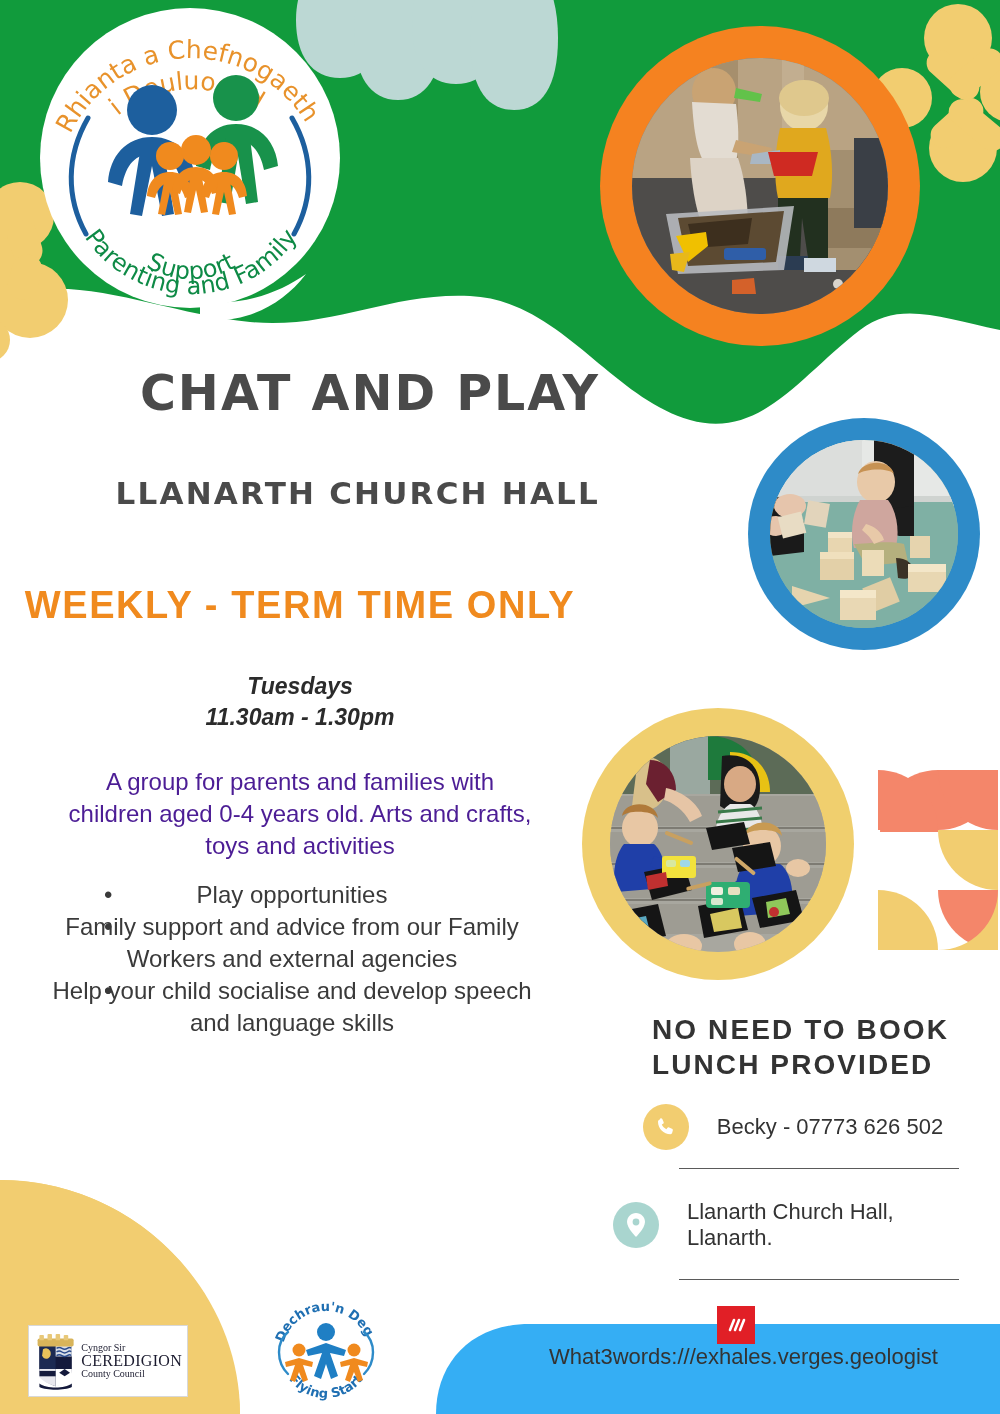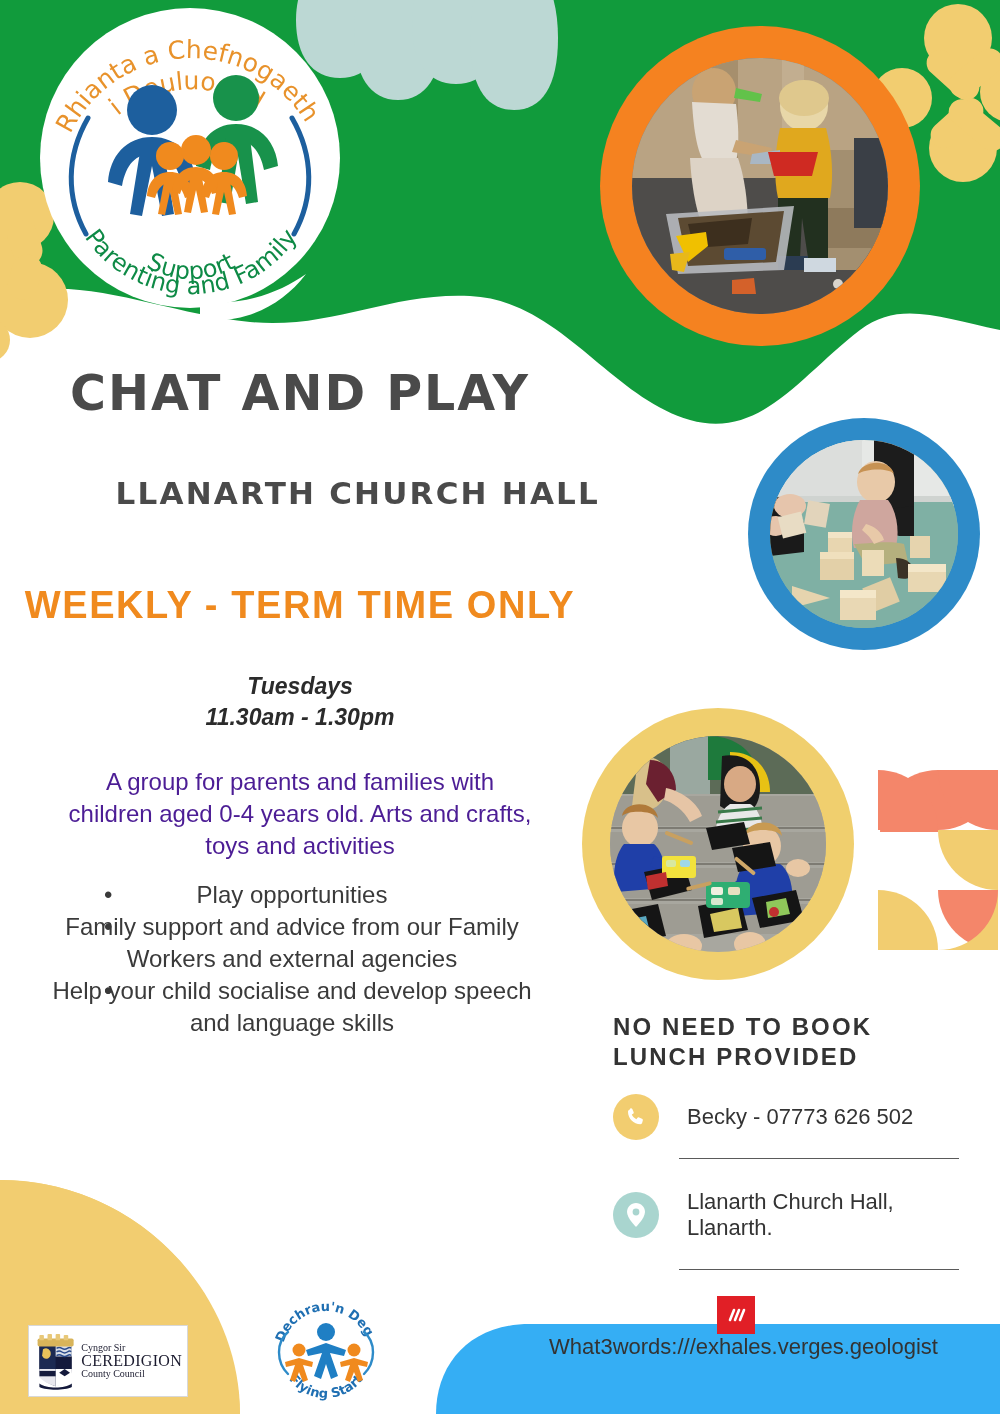--- a/index.html
+++ b/index.html
@@ -11,39 +11,39 @@
   .layer{position:absolute;}
   #bg-svg{position:absolute;left:0;top:0;width:1000px;height:1414px;}
 
   
   .photo-ring{position:absolute;border-radius:50%;overflow:hidden;}
   .photo-ring .inner{position:absolute;border-radius:50%;overflow:hidden;}
   .ph-svg{display:block;width:100%;height:100%;}
 
   
   #left-col{position:absolute;left:0;top:368px;width:600px;}
-  .h-title{font-size:49px;font-weight:700;color:#4a4a4a;letter-spacing:2px;text-align:center;
+  .h-title{font-size:49px;font-weight:700;color:#4a4a4a;letter-spacing:2px;text-align:right;
            font-family:"DejaVu Sans",sans-serif;line-height:1.05;}
   .h-sub{font-size:31px;font-weight:700;color:#4a4a4a;letter-spacing:2.2px;text-align:right;
          font-family:"DejaVu Sans",sans-serif;margin-top:56px;}
   .h-weekly{font-size:38px;font-weight:700;color:#f08a1e;letter-spacing:1.6px;text-align:center;
             margin-top:73px;font-family:"Liberation Sans",sans-serif;}
   .when{margin-top:44px;text-align:center;font-size:23px;font-weight:700;font-style:italic;color:#2b2b2b;line-height:1.32;}
   .intro{margin-top:34px;text-align:center;font-size:24px;color:#4c1d95;line-height:1.32;
          width:470px;margin-left:auto;margin-right:auto;}
   .benefits-h{margin-top:46px;text-align:center;font-size:25px;font-weight:700;font-style:italic;color:#f2a31e;}
   ul.benefits{list-style:none;margin:18px 0 0 0;padding:0;width:480px;margin-left:52px;}
   ul.benefits li{position:relative;text-align:center;font-size:24px;color:#3a3a3a;line-height:1.33;padding:0 0 0 0;}
   ul.benefits li .bullet{position:absolute;left:52px;top:0;font-size:24px;line-height:1.33;color:#3a3a3a;}
 
   
   #contact{position:absolute;left:613px;top:1012px;width:360px;}
-  .book{font-size:24px;font-weight:700;letter-spacing:2.1px;color:#333333;line-height:1.25;
-        font-family:"Liberation Sans",sans-serif;}
-  .crow{position:relative;display:flex;align-items:center;margin-top:22px;}
+  .book{font-size:28px;font-weight:700;letter-spacing:2.1px;color:#333333;line-height:1.25;
+        font-family:"Liberation Sans",sans-serif;margin-left:39px;}
+  .crow{position:relative;display:flex;align-items:center;margin-top:22px;justify-content:center;}
   .cicon{width:46px;height:46px;border-radius:50%;flex:0 0 46px;display:flex;align-items:center;justify-content:center;}
   .ctext{font-size:22px;color:#333333;margin-left:28px;}
   .cline{width:280px;height:1px;background:#5a5a5a;margin:18px 0 0 66px;}
   #w3w-row{display:flex;align-items:center;margin-top:26px;margin-left:-115px;flex-direction:column;}
   #w3w-sq{width:38px;height:38px;background:#e11f26;flex:0 0 38px;display:flex;align-items:center;justify-content:center;}
   #w3w-text{font-size:22px;color:#333333;margin-left:16px;white-space:nowrap;}
 
   
   #ccc-logo{position:absolute;left:28px;top:1325px;width:160px;height:72px;background:#ffffff;
             border:1px solid #d8d8d8;display:flex;align-items:center;box-sizing:border-box;padding:4px 5px;}

